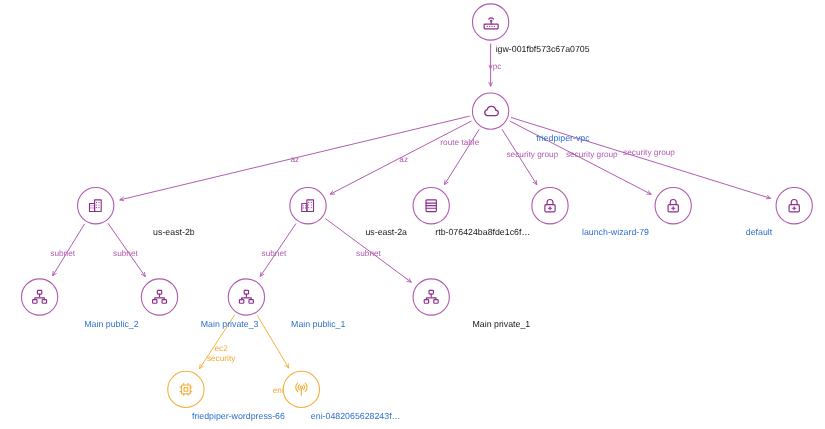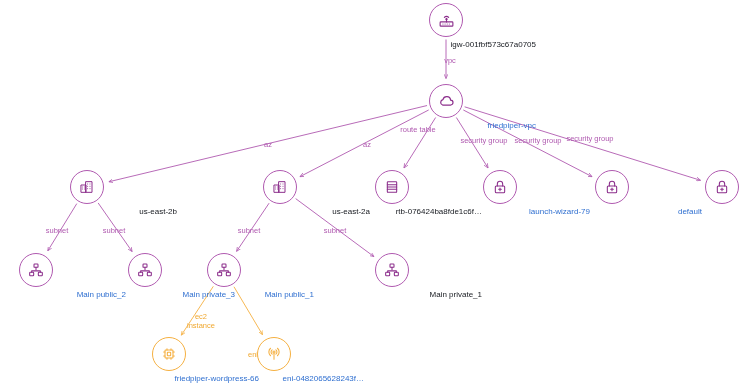--- a/index.html
+++ b/index.html
@@ -109,21 +109,21 @@
     <div class="edge-label" style="left: 418px; top: 125px;">route table</div>
     <div class="edge-label" style="left: 484px; top: 136px;">security group</div>
     <div class="edge-label" style="left: 538px; top: 136px;">security group</div>
     <div class="edge-label" style="left: 590px; top: 134px;">security group</div>
     <div class="edge-label" style="left: 57px; top: 226px;">subnet</div>
     <div class="edge-label" style="left: 114px; top: 226px;">subnet</div>
     <div class="edge-label" style="left: 249px; top: 226px;">subnet</div>
     <div class="edge-label" style="left: 335px; top: 226px;">subnet</div>
     <div class="edge-label orange" style="left: 201px; top: 312px;">
       <div>ec2</div>
-      <div>instance</div>
+      <div>security</div>
     </div>
     <div class="edge-label orange" style="left: 253px; top: 310px; margin-top: 40px;">eni</div>
     <div class="node" style="left: 446px; top: 20px;">
       <div class="node-circle">
         <svg class="icon" width="17" height="17" viewBox="0 0 24 24" fill="none" stroke="#8c2f8c" stroke-width="1.6" stroke-linecap="round" stroke-linejoin="round">
           <rect x="3" y="14" width="18" height="6" rx="1"></rect>
           <line x1="7" y1="17" x2="7" y2="17"></line>
           <line x1="10" y1="17" x2="10" y2="17"></line>
           <line x1="13" y1="17" x2="13" y2="17"></line>
           <line x1="16" y1="17" x2="16" y2="17"></line>

